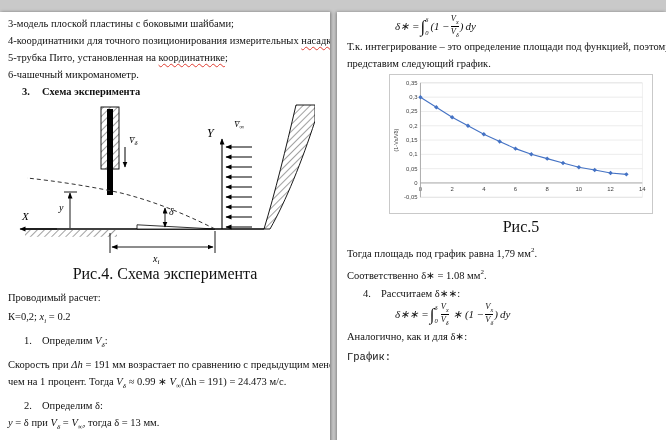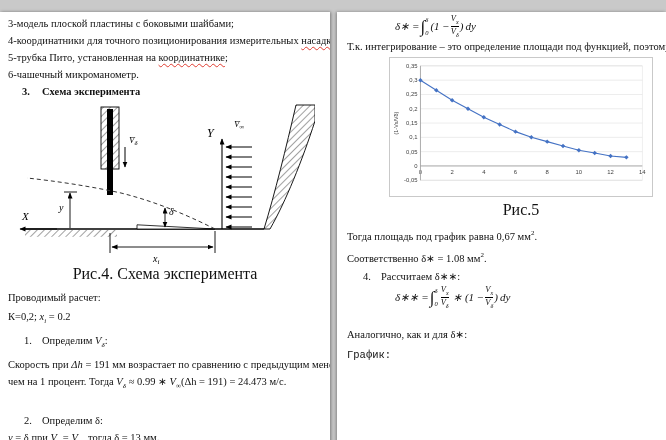--- a/index.html
+++ b/index.html
@@ -33,21 +33,21 @@
   .frac{display:inline-flex;flex-direction:column;align-items:center;font-size:8.5px;line-height:1.15;margin:0 1px;font-style:italic;}
   .frac .den{border-top:0.8px solid #000;}
   .frac sub{font-size:6px;}
   .f1{height:22px;margin-left:48px;}
   .f2{height:24px;margin-left:48px;margin-top:0;}
   
   .chart-box{margin-top:2px;margin-left:42px;width:264px;height:140px;border:1px solid #c9c9c9;position:relative;background:#fff;box-sizing:border-box;}
   .chart-box svg{position:absolute;left:0;top:0;width:100%;height:100%;}
   .chart-box svg text{font-family:"Liberation Sans",sans-serif;font-style:normal;}
   .cap5{margin-top:4px;width:264px;margin-left:42px;text-align:center;}
-  .mt7{margin-top:7px;} .mt5{margin-top:17px;} .mt4{margin-top:4px;font-family:Liberation Mono, monospace;} .mt3{margin-top:0;} .mt2{margin-top:2px;} .mt1{margin-top:1px;} .mt11{margin-top:7px;}
+  .mt7{margin-top:7px;} .mt5{margin-top:2px;} .mt4{margin-top:4px;font-family:Liberation Mono, monospace;} .mt3{margin-top:0;} .mt2{margin-top:2px;} .mt1{margin-top:1px;} .mt11{margin-top:7px;}
   sup.s2{font-size:7px;}
 </style>
 </head>
 <body>
 
 <div class="page page-left">
 
   <p class="line"><span>3-модель плоской пластины с боковыми шайбами;</span></p>
 
   <p class="line"><span>4-координатники для точного позиционирования измерительных </span><span class="spell">насадков</span></p>
@@ -164,20 +164,21 @@
     <span class="fseg">(1 − </span>
     <span class="frac">
         <span class="num"><span>V</span><sub>x</sub></span>
         <span class="den"><span>V</span><sub>δ</sub></span>
       </span>
     <span class="fseg">)</span>
     <span class="fseg" style="margin-left:2px;">dy</span>
   </div>
 
   <p class="line mt1">Т.к. интегрирование – это определение площади под функцией, поэтому</p>
+  <p class="line">представим следующий график.</p>
 
   <div class="chart-box">
     <svg viewBox="0 0 264 140">
         <rect x="30" y="8" width="225" height="116" fill="#fff" stroke="#e3e3e3" stroke-width="0.6"></rect>
         <line x1="30" x2="255" y1="8" y2="8" stroke="#d9d9d9" stroke-width="0.5"></line>
         <text x="27" y="10" text-anchor="end" font-size="6" fill="#404040">0,35</text>
         <line x1="30" x2="255" y1="22.5" y2="22.5" stroke="#d9d9d9" stroke-width="0.5"></line>
         <text x="27" y="24.5" text-anchor="end" font-size="6" fill="#404040">0,3</text>
         <line x1="30" x2="255" y1="37" y2="37" stroke="#d9d9d9" stroke-width="0.5"></line>
         <text x="27" y="39" text-anchor="end" font-size="6" fill="#404040">0,25</text>
@@ -217,21 +218,21 @@
         <rect width="3.2" height="3.2" x="-1.6" y="-1.6" fill="#4472c4" transform="translate(190.71428571428572,93.55000000000001) rotate(45)"></rect>
         <rect width="3.2" height="3.2" x="-1.6" y="-1.6" fill="#4472c4" transform="translate(206.78571428571428,96.45) rotate(45)"></rect>
         <rect width="3.2" height="3.2" x="-1.6" y="-1.6" fill="#4472c4" transform="translate(222.85714285714283,99.35) rotate(45)"></rect>
         <rect width="3.2" height="3.2" x="-1.6" y="-1.6" fill="#4472c4" transform="translate(238.92857142857144,100.8) rotate(45)"></rect>
         <text transform="translate(7,66) rotate(-90)" text-anchor="middle" font-size="5.5" fill="#404040">(1-Vx/Vδ)</text>
       </svg>
   </div>
 
   <p class="caption cap5">Рис.5</p>
 
-  <p class="line mt7"><span>Тогда площадь под график равна 0,67 </span><span>мм</span><sup class="s2">2</sup><span>.</span></p>
+  <p class="line mt7"><span>Тогда площадь под график равна 1,79 </span><span>мм</span><sup class="s2">2</sup><span>.</span></p>
 
   <p class="line mt2"><span>Соответственно δ∗ = 1.08 </span><span>мм</span><sup class="s2">2</sup><span>.</span></p>
 
   <p class="line item mt2"><span class="inum">4.</span><span>Рассчитаем δ∗∗:</span></p>
 
   <div class="formula f2">
     <span class="fseg">δ∗∗ = </span>
     <span class="int">∫</span>
     <span class="int-lim">
         <span>δ</span>

